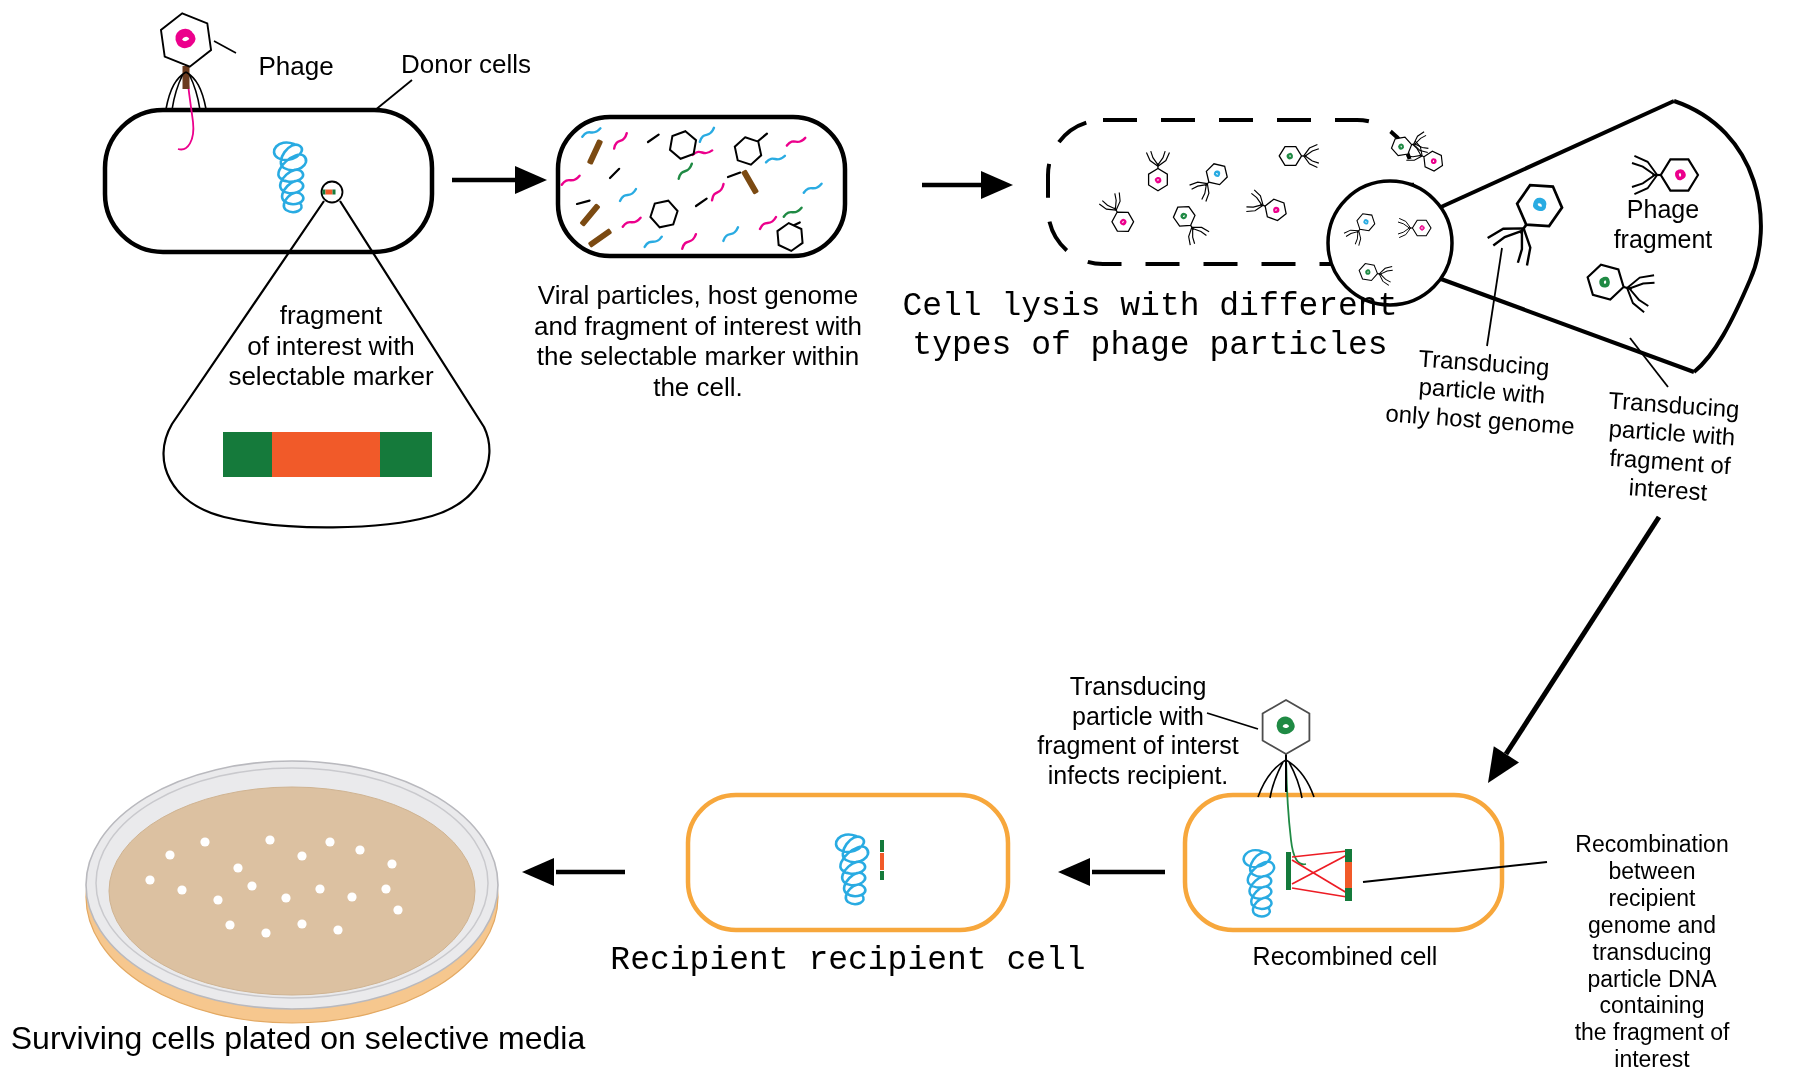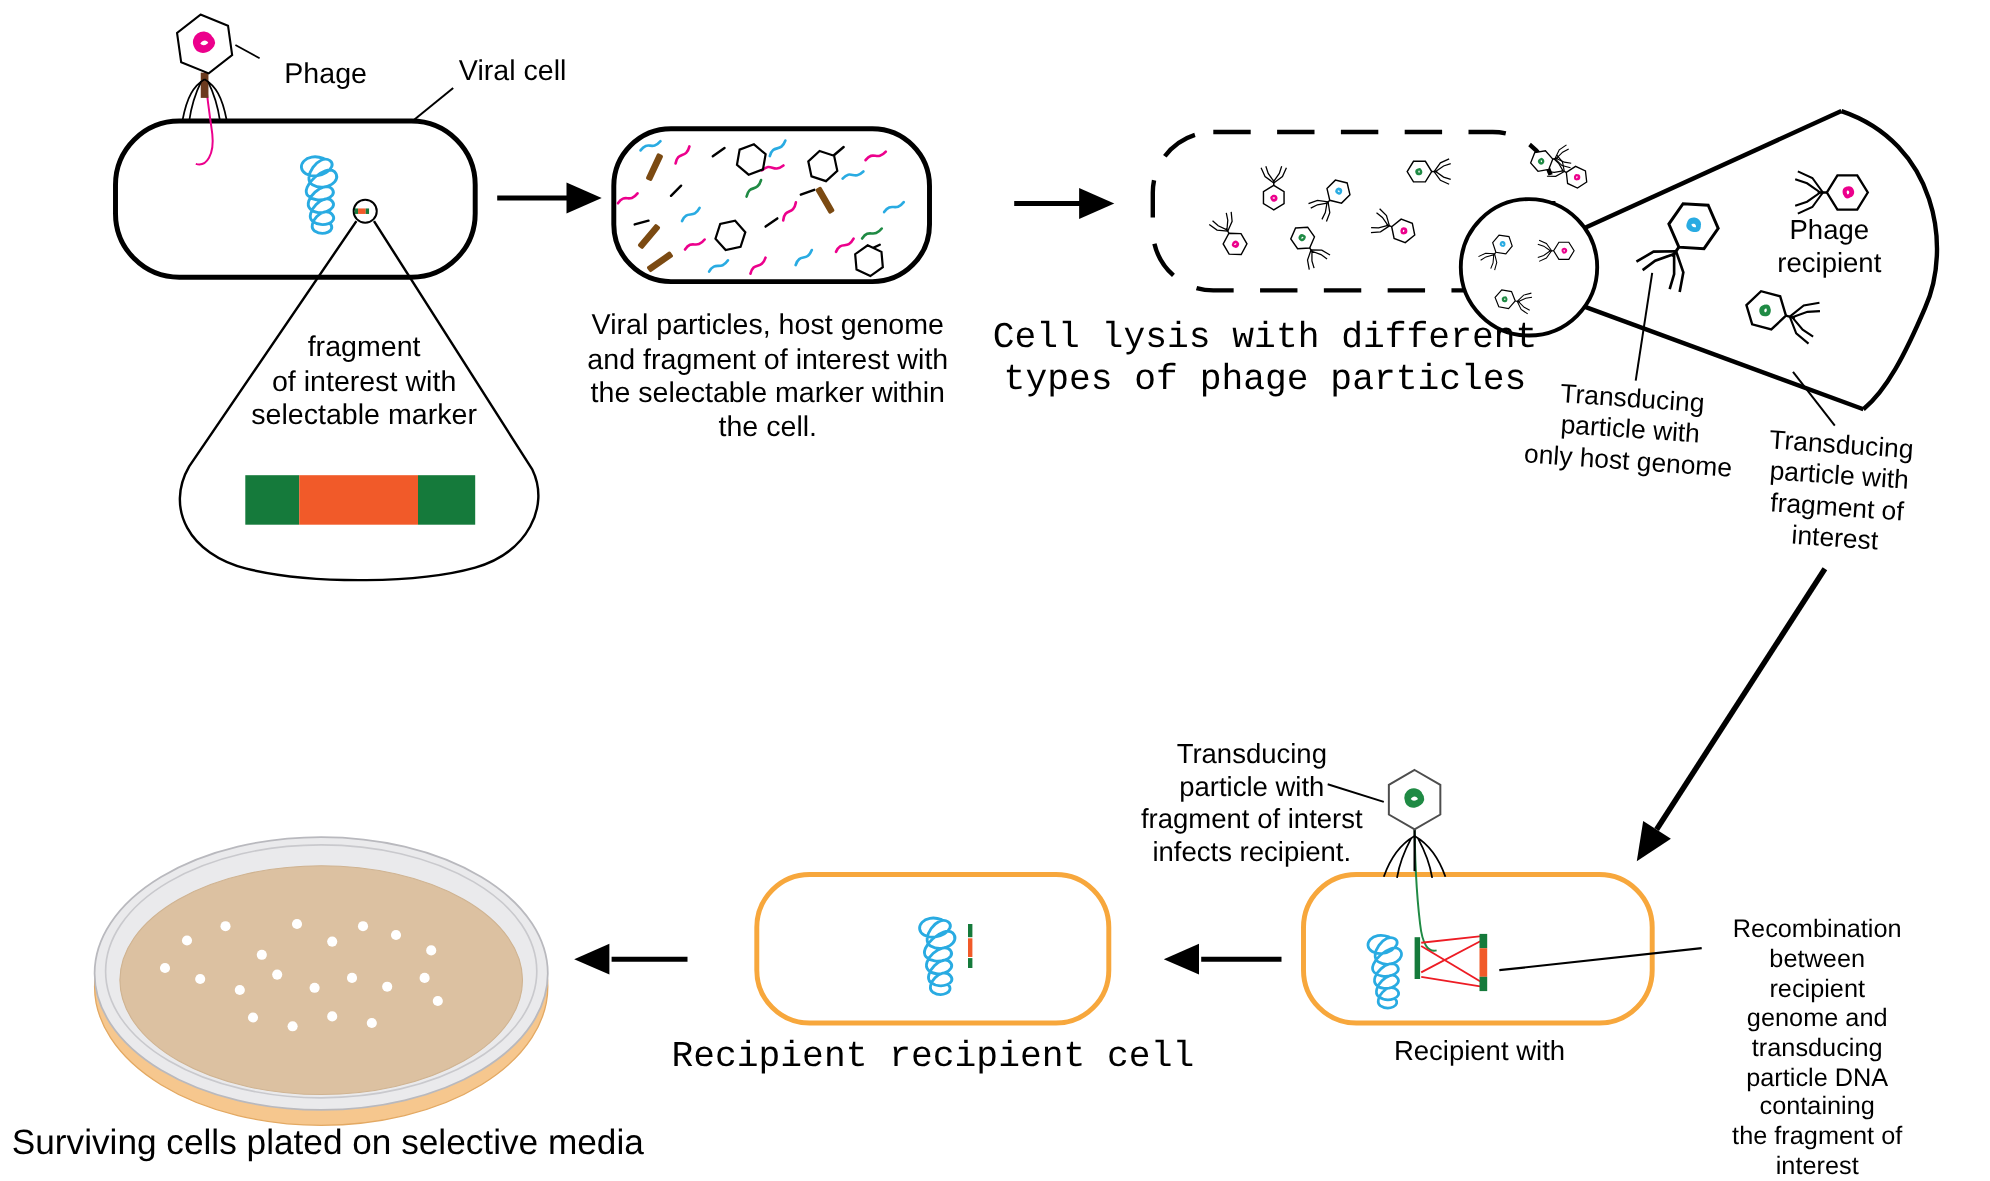--- a/index.html
+++ b/index.html
@@ -254,44 +254,44 @@
           <use href="#col" x="266" y="933"></use>
           <use href="#col" x="302" y="924"></use>
       <use href="#col" x="338" y="930"></use>
           <use href="#col" x="398" y="910"></use>
           <use href="#col" x="150" y="880"></use>
     </g>
   </g>
 </svg>
 
 <div class="lbl f26" style="left:296px;top:51px">Phage</div>
-<div class="lbl f26" style="left:466px;top:49px">Viral cell</div>
+<div class="lbl f26" style="left:466px;top:49px">Donor cells</div>
 <div class="lbl f26" style="left:698px;top:280px">Viral particles, host genome
 and fragment of interest with
 the selectable marker within
 the cell.</div>
 <div class="lbl f26" style="left:331px;top:300px">fragment
 of interest with
 selectable marker</div>
 <div class="lbl f27" style="left:1150px;top:288px">Cell lysis with different
 types of phage particles</div>
-<div class="lbl f25" style="left:1663px;top:195px">Phage recipient</div>
+<div class="lbl f25" style="left:1663px;top:195px">Phage fragment</div>
 <div class="lbl f24 rot4" style="left:1482px;top:349px">Transducing
 particle with
 only host genome</div>
 <div class="lbl f24 rot4" style="left:1671px;top:391px">Transducing
 particle with
 fragment of interest</div>
 <div class="lbl f25" style="left:1138px;top:672px">Transducing
 particle with
 fragment of interst
 infects recipient.</div>
 <div class="lbl f23" style="left:1652px;top:831px">Recombination
 between recipient
 genome and transducing
 particle DNA containing
 the fragment of interest
 with selectable marker</div>
-<div class="lbl f25" style="left:1345px;top:942px">Recipient with</div>
+<div class="lbl f25" style="left:1345px;top:942px">Recombined cell</div>
 <div class="lbl f27" style="left:848px;top:942px">Recipient recipient cell</div>
 <div class="lbl f28" style="left:298px;top:1020px">Surviving cells plated on selective media</div>
 
 </div>
 
 </body></html>

